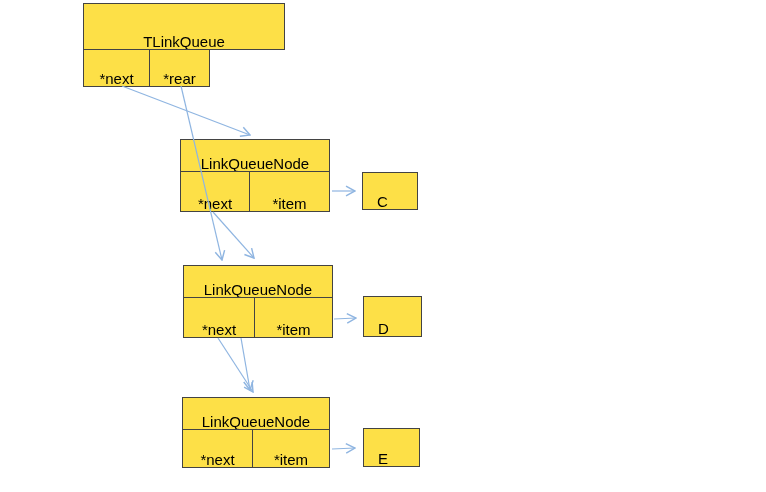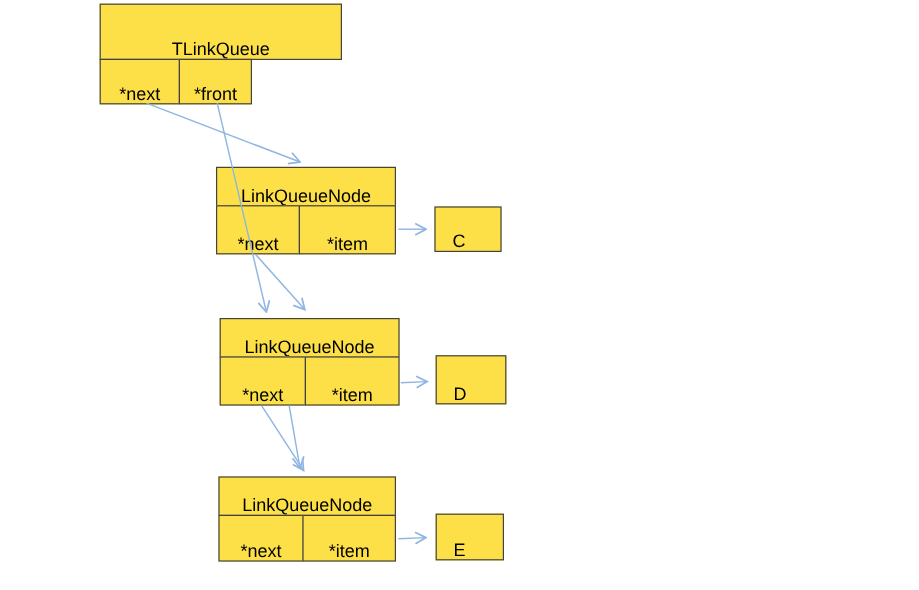--- a/index.html
+++ b/index.html
@@ -25,21 +25,21 @@
 
 <div class="stage">
 
   <div class="box" style="left:83px;top:3px;width:202px;height:47px">
     <span>TLinkQueue</span>
   </div>
   <div class="box" style="left:83px;top:49px;width:67px;height:38px">
     <span>*next</span>
   </div>
   <div class="box" style="left:149px;top:49px;width:61px;height:38px">
-    <span>*front</span>
+    <span>*rear</span>
   </div>
 
   <div class="box" style="left:180px;top:139px;width:150px;height:33px">
     <span>LinkQueueNode</span>
   </div>
   <div class="box" style="left:180px;top:171px;width:70px;height:41px">
     <span>*next</span>
   </div>
   <div class="box" style="left:249px;top:171px;width:81px;height:41px">
     <span>*item</span>

